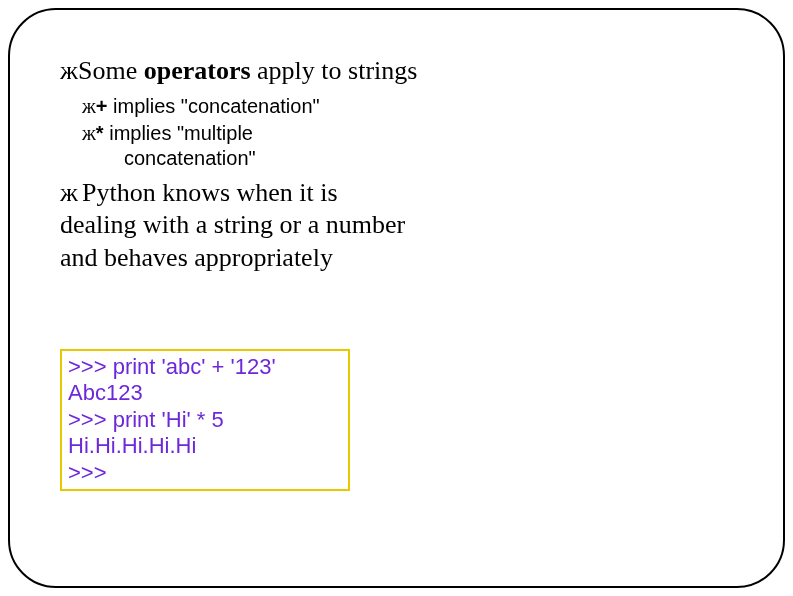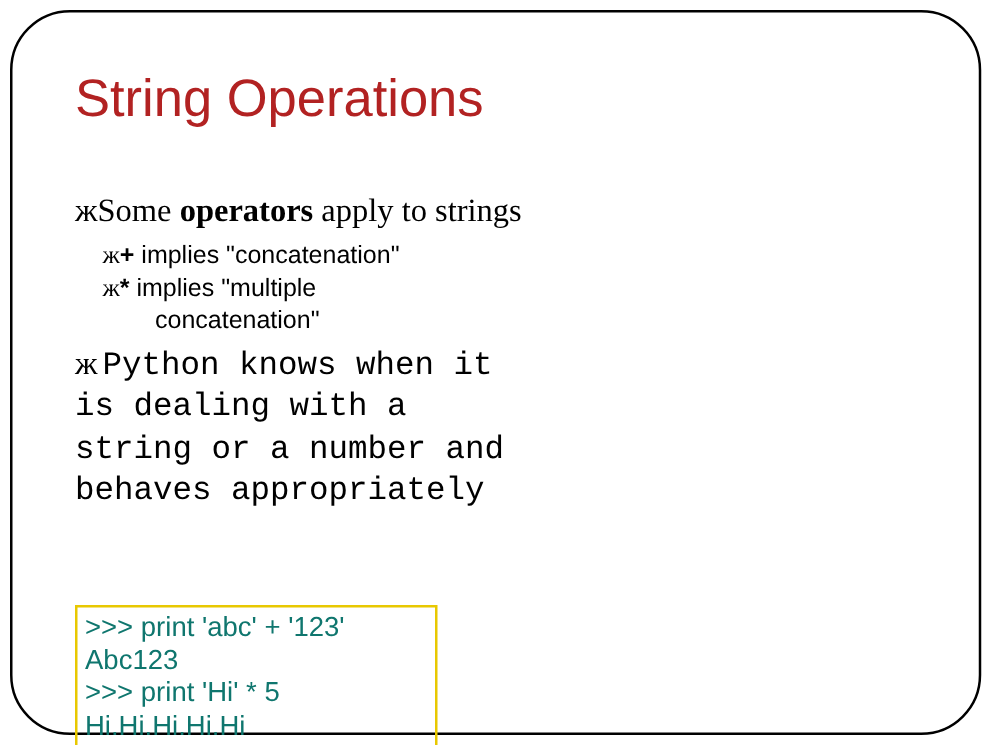--- a/index.html
+++ b/index.html
@@ -60,41 +60,40 @@
     color: #000;
   }
   .bullet-sub .sub-indent { display: block; margin-left: 42px; }
   .bullet-main2 {
     font-family: "Times New Roman", Times, serif;
     font-size: 26px;
     line-height: 1.25;
     margin-top: 6px;
     color: #000;
   }
-  .bullet-main2 .indent-text { margin-left: 4px; font-family: Liberation Mono, monospace; }
+  .bullet-main2 .indent-text { margin-left: 4px; }
   .b-marker {
     font-family: "Times New Roman", Times, serif;
   }
   .code-box {
     border: 2px solid #e8c800;
     padding: 3px 6px;
     font-family: Arial, Helvetica, sans-serif;
     font-size: 22px;
     line-height: 1.2;
-    color: #0f766e;
+    color: #6d28d9;
     white-space: pre;
   }
 </style>
 </head>
 <body>
 
 <div class="slide-frame"></div>
 
 <div class="content">
-  <h1 class="title">String Operations</h1>
 
   <div class="columns">
     <div class="left-col">
 
       <div class="bullet-main">
         <span class="b-marker">ж</span><span>Some </span><b>operators</b><span> apply to strings</span>
       </div>
 
       <div class="bullet-sub">
         <span class="b-marker">ж</span><b>+</b><span> implies "concatenation"</span>

